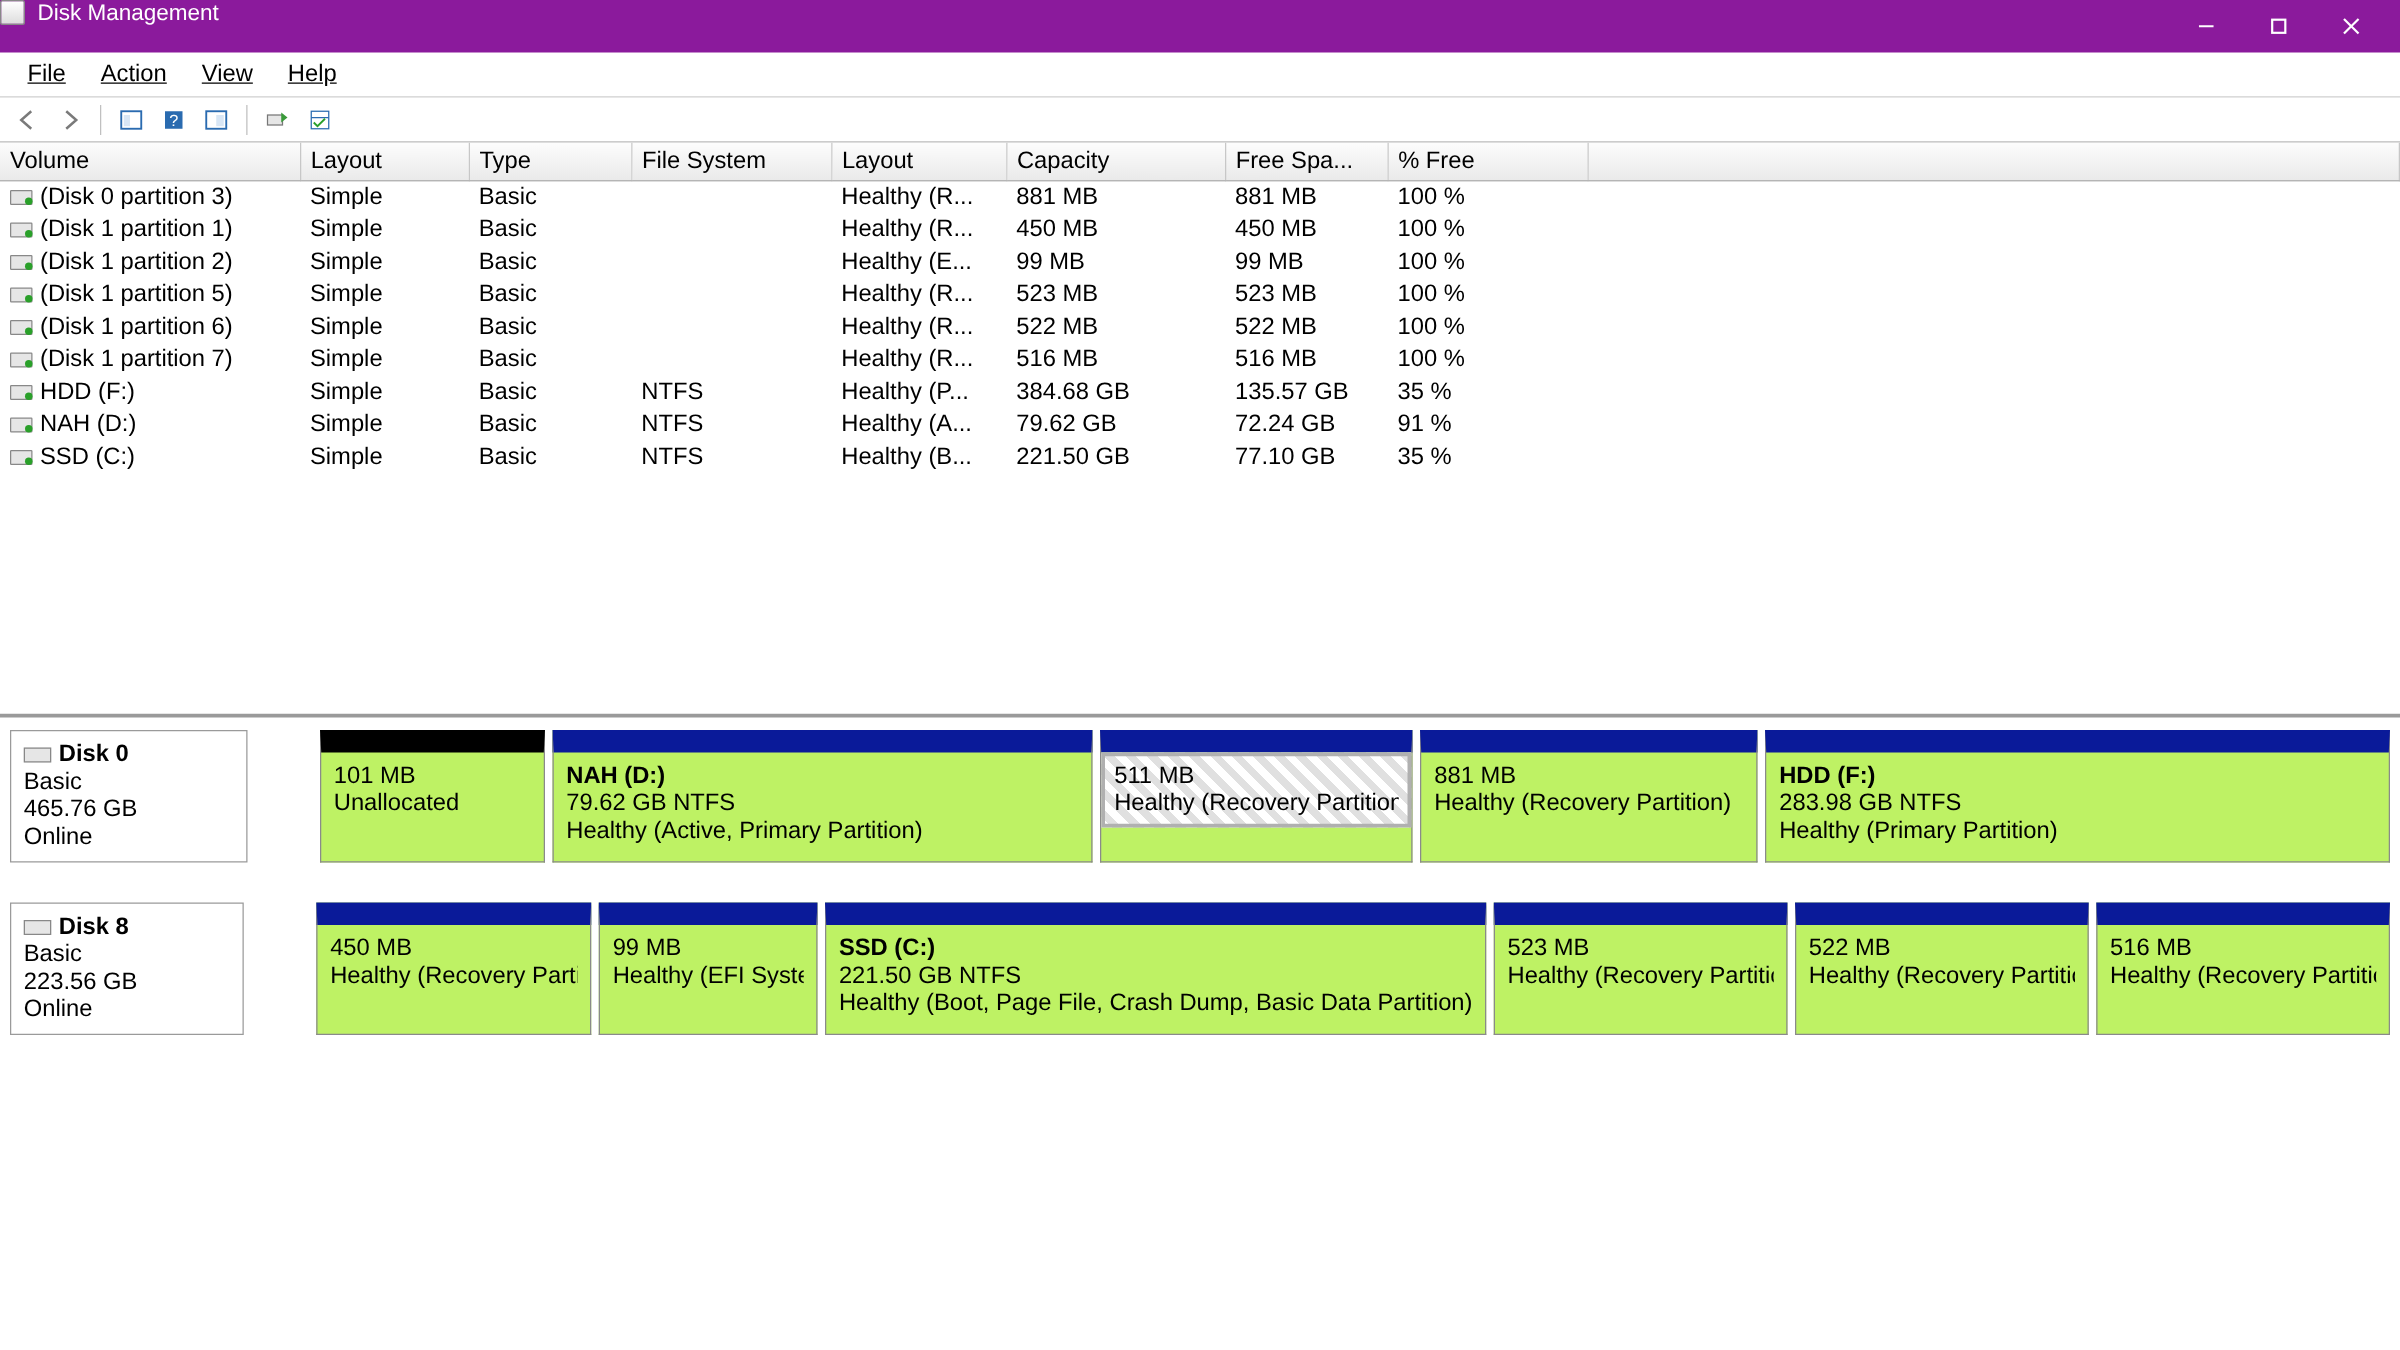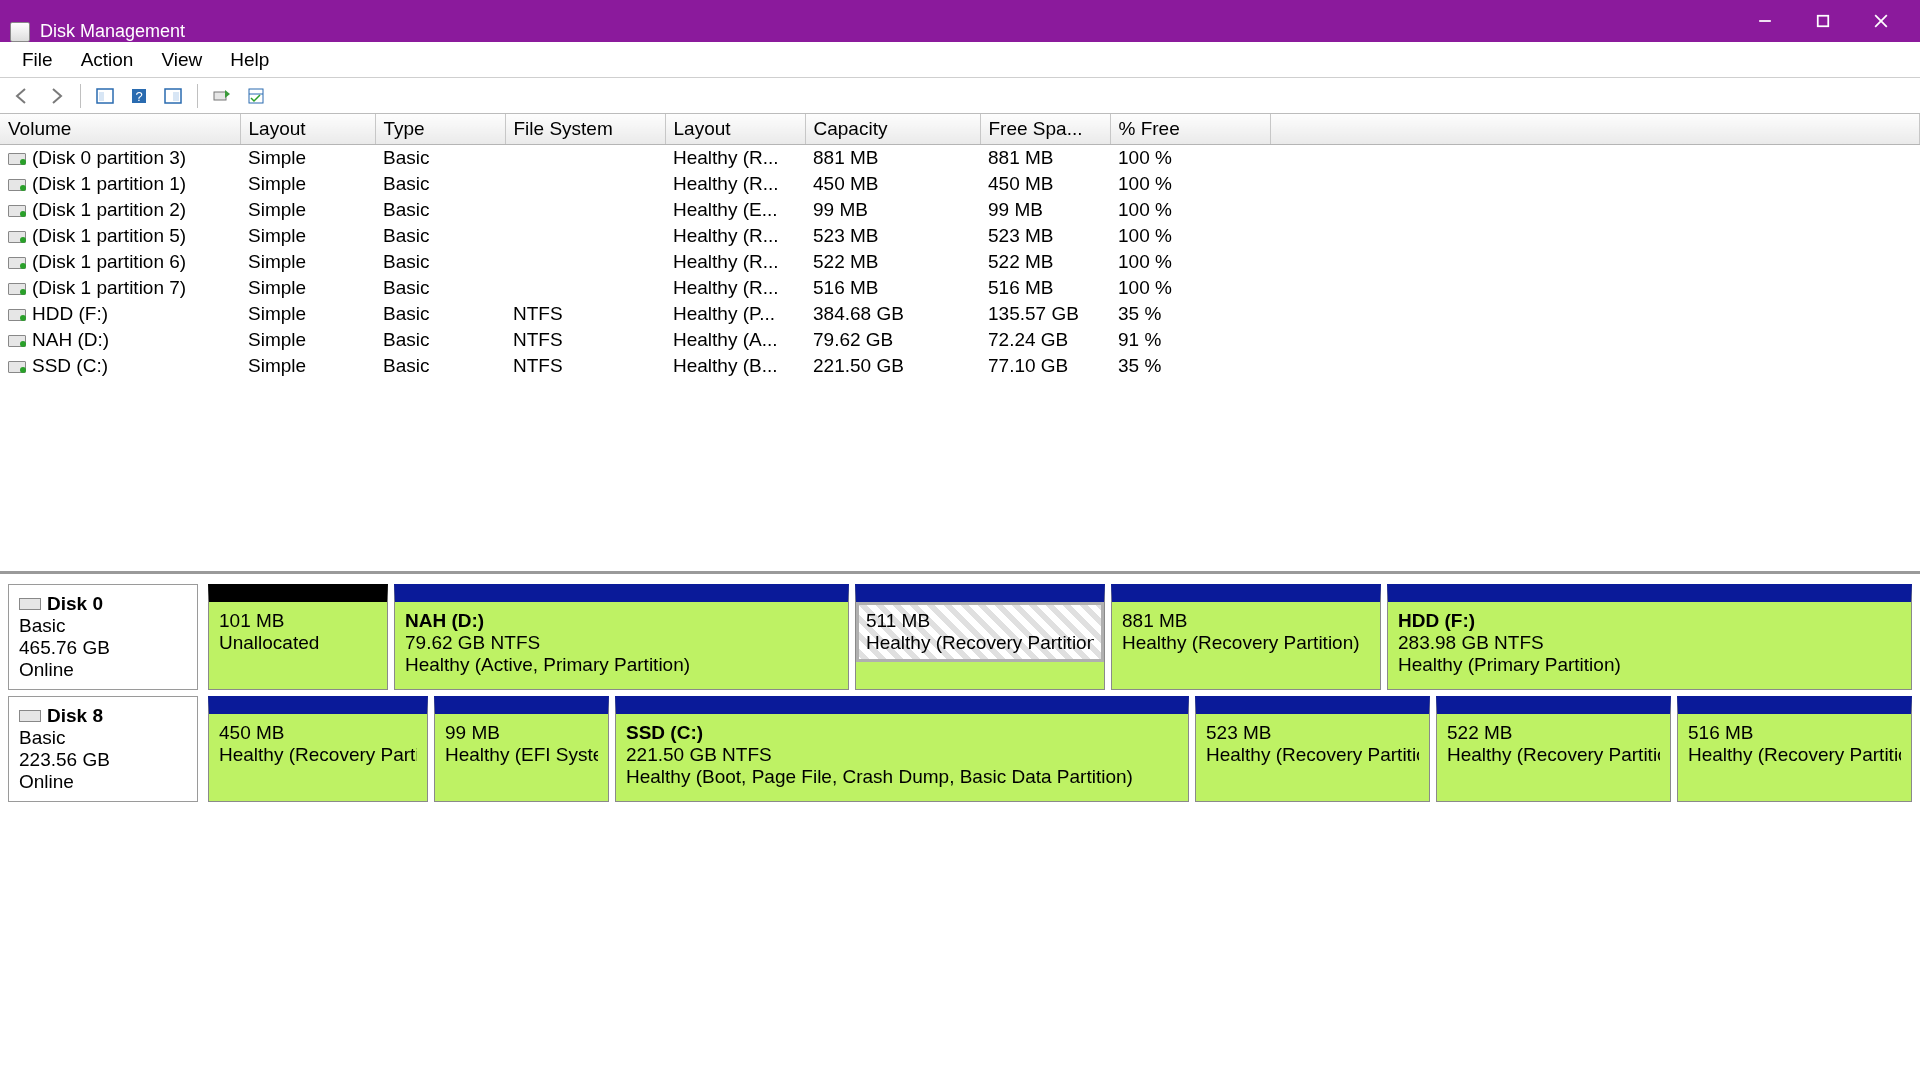--- a/index.html
+++ b/index.html
@@ -13,22 +13,22 @@
     overflow: hidden;
     display: flex;
     flex-direction: column;
   }
   
   .titlebar {
     height: 42px;
     background: #8b1a9c;
     color: #fff;
     display: flex;
-    align-items: flex-end;
-    padding: 0 10px 0 10px;
+    align-items: flex-start;
+    padding: 0 10px 0 0;
   }
   .titlebar .app-icon {
     width: 20px; height: 20px; margin-right: 10px;
     background: linear-gradient(#fff, #ddd);
     border: 1px solid #888;
     border-radius: 2px;
     display:inline-block;
   }
   .titlebar .title { flex: 0 0 auto; font-size: 18px; }
   .titlebar .spacer { flex: 1; }
@@ -37,20 +37,21 @@
     display: flex; align-items: center; justify-content: center;
     color: #fff; font-size: 16px;
   }
   
   .menubar {
     height: 36px;
     display: flex;
     align-items: center;
     padding: 0 8px;
     border-bottom: 1px solid #cfcfcf;
+    text-decoration: underline;
   }
   .menubar .menuitem {
     padding: 4px 14px;
     font-size: 19px;
   }
   
   .toolbar {
     height: 36px;
     display: flex;
     align-items: center;
@@ -110,21 +111,22 @@
     width:6px; height:6px; background:#2aa02a; border-radius:50%;
   }
   
   .disk-panel {
     flex: 1;
     padding: 10px 8px;
     overflow: hidden;
   }
   .disk-row {
     display:flex;
-    margin-bottom: 6px;
+    margin-bottom: 32px;
+    gap: 48px;
   }
   .disk-info {
     width: 190px;
     border: 1px solid #9a9a9a;
     padding: 8px 10px;
     background: #fff;
   }
   .disk-info .dname { font-weight:700; font-size:19px; display:flex; align-items:center;}
   .disk-info .dline { font-size:19px; }
   .disk-icon {

